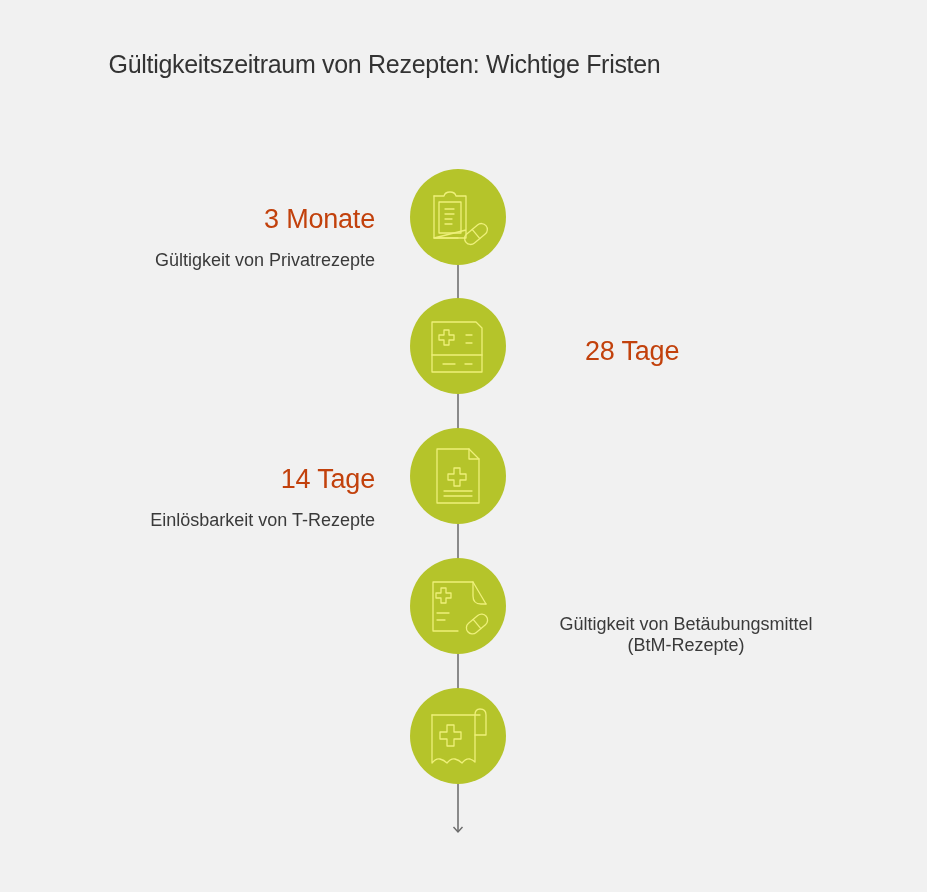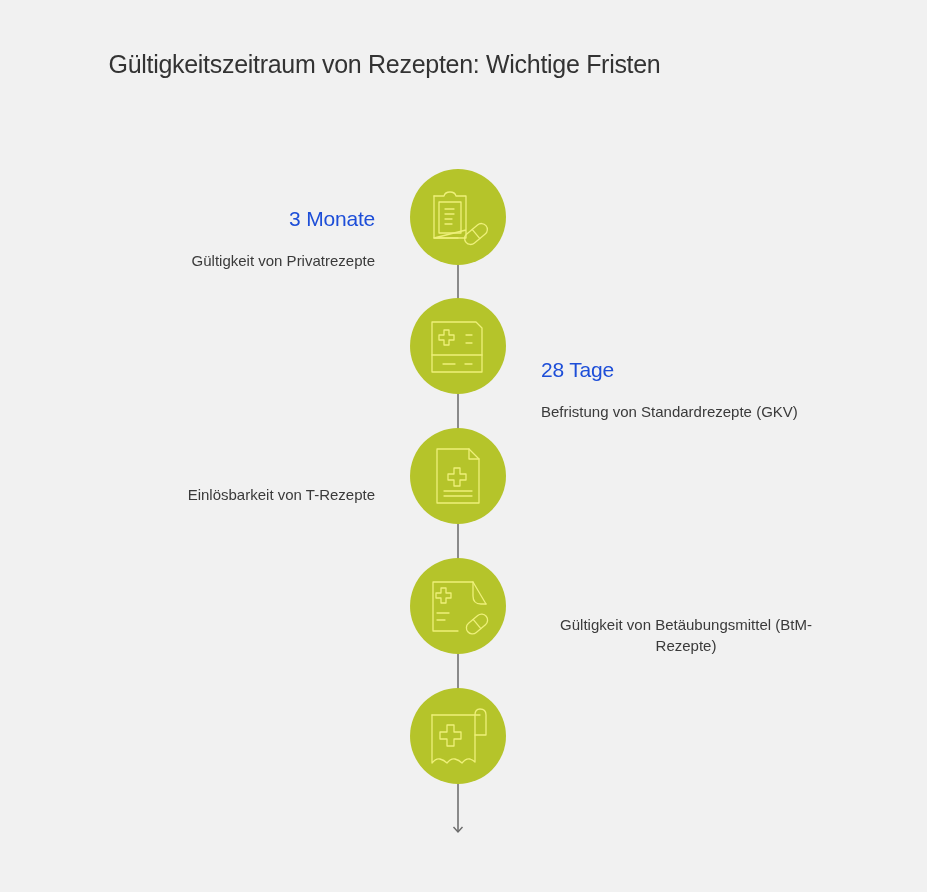--- a/index.html
+++ b/index.html
@@ -33,25 +33,25 @@
     left: 410px;
   }
   .node svg { position: absolute; left: 0; top: 0; width: 96px; height: 96px; }
   .label {
     position: absolute;
     width: 300px;
   }
   .label.left { text-align: right; left: 75px; }
   .label.right { text-align: left; left: 541px; }
   .label .heading {
-    font-size: 21px; color: #1d4ed8; line-height: 26px;
+    font-size: 27px; color: #c2410c; line-height: 26px;
     letter-spacing: -0.2px;
   }
   .label .desc {
-    font-size: 15px; color: #3a3a3a; line-height: 21px;
+    font-size: 18px; color: #3a3a3a; line-height: 21px;
     margin-top: 18px;
   }
 </style>
 </head>
 <body>
 
 <div class="title">Gültigkeitszeitraum von Rezepten: Wichtige Fristen</div>
 
 <div class="line" style="top:265px;height:34px;"></div>
 <div class="line" style="top:394px;height:34px;"></div>
@@ -86,35 +86,35 @@
   <svg viewBox="0 0 96 96" fill="none" stroke="#eef07a" stroke-width="1.3" stroke-linejoin="round" stroke-linecap="round">
     <path d="M22 24 h44 l6 6 v44 h-50 z"></path>
     <line x1="22" y1="57" x2="72" y2="57"></line>
     <path d="M34 32 h5 v5 h5 v5 h-5 v5 h-5 v-5 h-5 v-5 h5 z"></path>
     <line x1="56" y1="37" x2="62" y2="37"></line>
     <line x1="56" y1="45" x2="62" y2="45"></line>
     <line x1="33" y1="66" x2="45" y2="66"></line>
     <line x1="55" y1="66" x2="62" y2="66"></line>
   </svg>
 </div>
-<div class="label right" style="top:357px;">
+<div class="label right" style="top:338px;margin-left:44px;">
   <div class="heading">28 Tage</div>
-  <div class="desc">Befristung von Standardrezepte (GKV)</div>
 </div>
 
 <div class="node" style="top:428px;">
   <svg viewBox="0 0 96 96" fill="none" stroke="#eef07a" stroke-width="1.3" stroke-linejoin="round" stroke-linecap="round">
     <path d="M27 21 h32 l10 10 v44 h-42 z"></path>
     <path d="M59 21 v10 h10"></path>
     <path d="M44 40 h6 v6 h6 v6 h-6 v6 h-6 v-6 h-6 v-6 h6 z"></path>
     <line x1="34" y1="63" x2="62" y2="63"></line>
     <line x1="34" y1="68" x2="62" y2="68"></line>
   </svg>
 </div>
 <div class="label left" style="top:466px;">
+  <div class="heading">14 Tage</div>
   <div class="desc">Einlösbarkeit von T-Rezepte</div>
 </div>
 
 <div class="node" style="top:558px;">
   <svg viewBox="0 0 96 96" fill="none" stroke="#eef07a" stroke-width="1.3" stroke-linejoin="round" stroke-linecap="round">
     <path d="M48 73 h-25 v-49 h40 l13 22"></path>
     <path d="M63 24 v14 q0 8 8 8 h5"></path>
     <path d="M31 30 h5 v5 h5 v5 h-5 v5 h-5 v-5 h-5 v-5 h5 z"></path>
     <line x1="27" y1="55" x2="39" y2="55"></line>
     <line x1="27" y1="62" x2="35" y2="62"></line>

